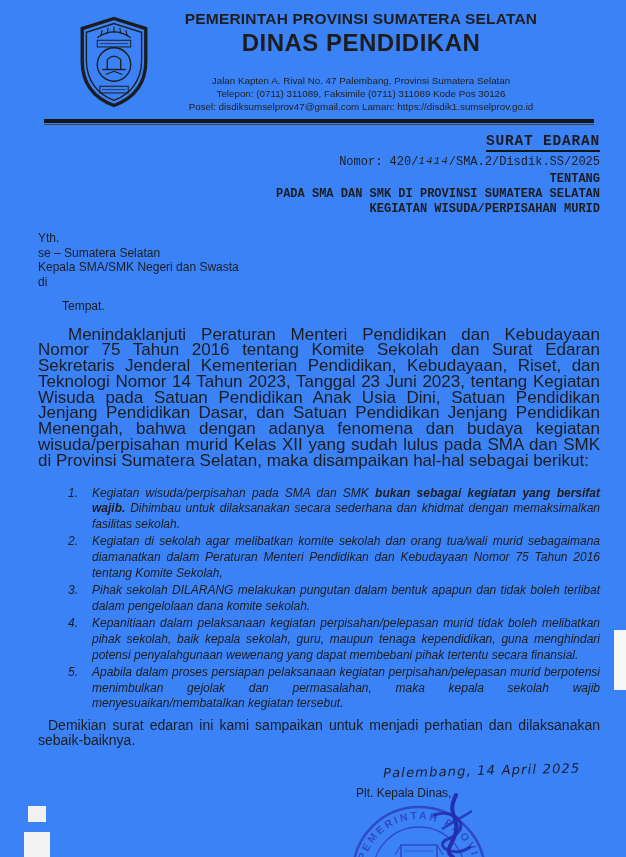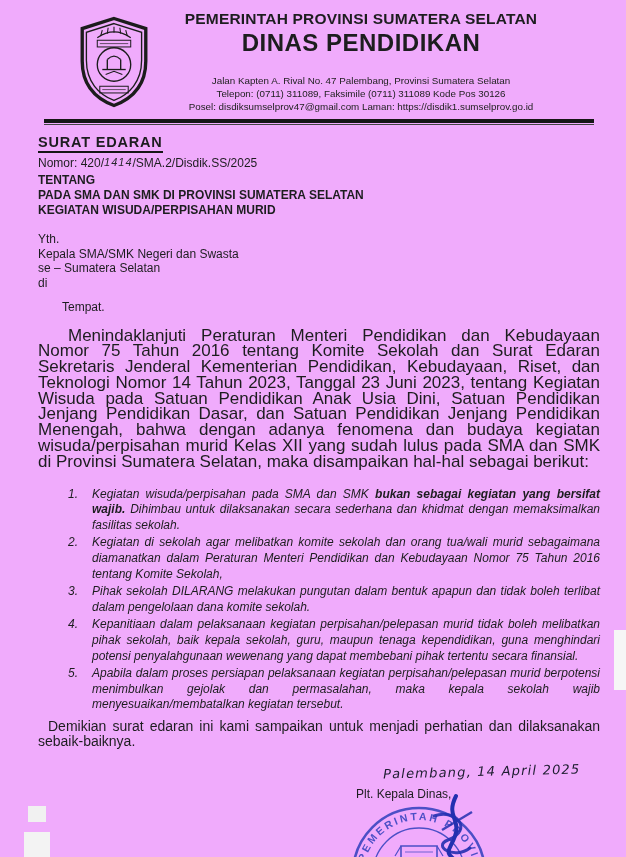--- a/index.html
+++ b/index.html
@@ -1,38 +1,38 @@
 <!DOCTYPE html>
 <html><head>
 <meta charset="utf-8">
 <style>
   html,body{margin:0;padding:0;background:#e8e8e8;}
   .page{
     position:relative;
     width:626px;height:857px;
-    background:#f0abfc;
+    background:#3b82f6;
     font-family:"Liberation Sans",sans-serif;
     color:#1d1d1f;
     overflow:hidden;
     box-sizing:border-box;
   }
   .content{position:relative;padding:8px 26px 0 38px;}
 
   
   .letterhead{display:flex;align-items:center;padding:2px 0 3px 28px;}
   .logo-wrap{flex:0 0 96px;display:flex;justify-content:center;}
   .lh-text{flex:1;text-align:center;padding-right:40px;}
   .lh-gov{font-size:15.5px;font-weight:700;letter-spacing:.2px;}
   .lh-dept{font-size:24px;font-weight:700;letter-spacing:.5px;margin-top:1px;}
   .lh-addr{font-size:9.8px;margin-top:17px;line-height:13px;color:#222;}
   .lh-rule{border:0;border-top:4px solid #161616;margin:3px 6px 0 6px;}
   .lh-rule2{border:0;border-top:1px solid #444;margin:1px 6px 0 6px;}
 
   
-  .title-block{text-align:left;margin-top:9px;line-height:15px;}
+  .title-block{text-align:right;margin-top:9px;line-height:15px;font-family:Liberation Mono, monospace;}
   .doc-type{display:inline-block;font-size:14.5px;font-weight:700;letter-spacing:.8px;border-bottom:2.2px solid #161616;padding-bottom:1px;}
   .nomor-line{font-size:12px;margin-top:3px;}
   .hand-number{font-style:italic;font-size:11px;letter-spacing:1px;position:relative;top:-1px;color:#26262c;}
   .tentang{font-size:12px;font-weight:700;margin-top:2px;}
   .subject{font-size:12px;font-weight:700;line-height:15px;}
 
   
   .recipient{margin-top:14px;font-size:12px;line-height:14.5px;}
   .recipient .place{padding-left:24px;margin-top:10px;}
 
@@ -116,22 +116,22 @@
     <div class="title-block">
       <span class="doc-type">SURAT EDARAN</span>
       <div class="nomor-line"><span>Nomor: 420/</span><span class="hand-number">1414</span><span>/SMA.2/Disdik.SS/2025</span></div>
       <div class="tentang">TENTANG</div>
       <div class="subject">PADA SMA DAN SMK DI PROVINSI SUMATERA SELATAN</div>
       <div class="subject">KEGIATAN WISUDA/PERPISAHAN MURID</div>
     </div>
 
     <div class="recipient">
       <div>Yth.</div>
+      <div>se – Sumatera Selatan</div>
       <div>Kepala SMA/SMK Negeri dan Swasta</div>
-      <div>se – Sumatera Selatan</div>
       <div>di</div>
       <div class="place">Tempat.</div>
     </div>
 
     <p class="opening">Menindaklanjuti Peraturan Menteri Pendidikan dan Kebudayaan Nomor 75 Tahun 2016 tentang Komite Sekolah dan Surat Edaran Sekretaris Jenderal Kementerian Pendidikan, Kebudayaan, Riset, dan Teknologi Nomor 14 Tahun 2023, Tanggal 23 Juni 2023, tentang Kegiatan Wisuda pada Satuan Pendidikan Anak Usia Dini, Satuan Pendidikan Jenjang Pendidikan Dasar, dan Satuan Pendidikan Jenjang Pendidikan Menengah, bahwa dengan adanya fenomena dan budaya kegiatan wisuda/perpisahan murid Kelas XII yang sudah lulus pada SMA dan SMK di Provinsi Sumatera Selatan, maka disampaikan hal-hal sebagai berikut:</p>
     <ol class="body-list">
         <li><span>Kegiatan wisuda/perpisahan pada SMA dan SMK </span><span style="font-weight: 700;">bukan sebagai kegiatan yang bersifat wajib.</span><span> Dihimbau untuk dilaksanakan secara sederhana dan khidmat dengan memaksimalkan fasilitas sekolah.</span></li>
         <li><span>Kegiatan di sekolah agar melibatkan komite sekolah dan orang tua/wali murid sebagaimana diamanatkan dalam Peraturan Menteri Pendidikan dan Kebudayaan Nomor 75 Tahun 2016 tentang Komite Sekolah,</span></li>
         <li><span>Pihak sekolah DILARANG melakukan pungutan dalam bentuk apapun dan tidak boleh terlibat dalam pengelolaan dana komite sekolah.</span></li>
         <li><span>Kepanitiaan dalam pelaksanaan kegiatan perpisahan/pelepasan murid tidak boleh melibatkan pihak sekolah, baik kepala sekolah, guru, maupun tenaga kependidikan, guna menghindari potensi penyalahgunaan wewenang yang dapat membebani pihak tertentu secara finansial.</span></li>

